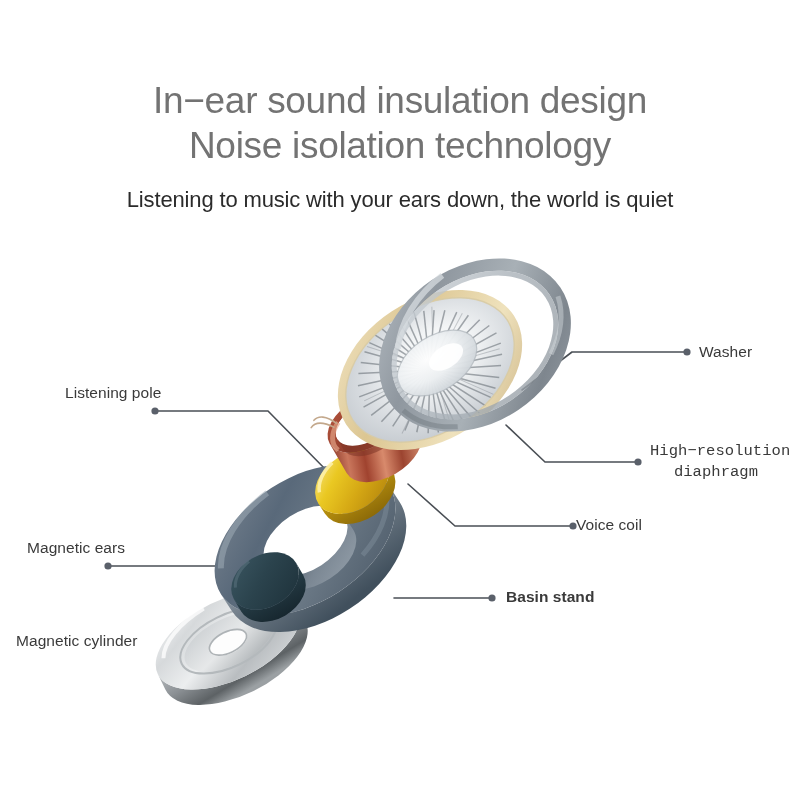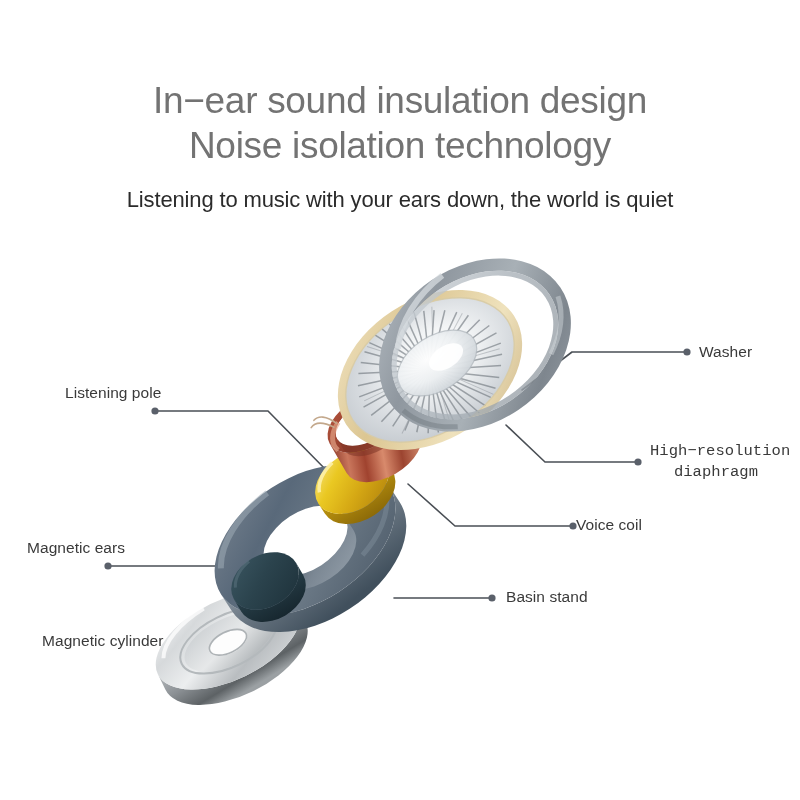--- a/index.html
+++ b/index.html
@@ -73,24 +73,24 @@
     white-space: pre;
     letter-spacing: 0.05px;
   }
   .callout-label.two-line {
     white-space: pre-line;
     line-height: 21px;
   }
   .lbl-washer      { left: 699px; top: 342px; }
   .lbl-hires       { left: 650px; top: 441px; text-align: center; width: 132px; font-family: Liberation Mono, monospace; }
   .lbl-voicecoil   { left: 576px; top: 515px; }
-  .lbl-basinstand  { left: 506px; top: 587px; }
+  .lbl-basinstand  { left: 506px; top: 587px; font-weight: bold; }
   .lbl-magpole     { left: 65px;  top: 383px; }
   .lbl-magcore     { left: 27px;  top: 538px; }
-  .lbl-magcyl      { left: 42px;  top: 631px; text-align: right; }
+  .lbl-magcyl      { left: 16px;  top: 631px; text-align: right; }
 </style>
 </head>
 <body>
 
 <div id="page">
 
   <div class="header">
     <span class="title-line">In−ear sound insulation design</span>
     <span class="title-line">Noise isolation technology</span>
     <span class="subtitle">Listening to music with your ears down, the world is quiet</span>

